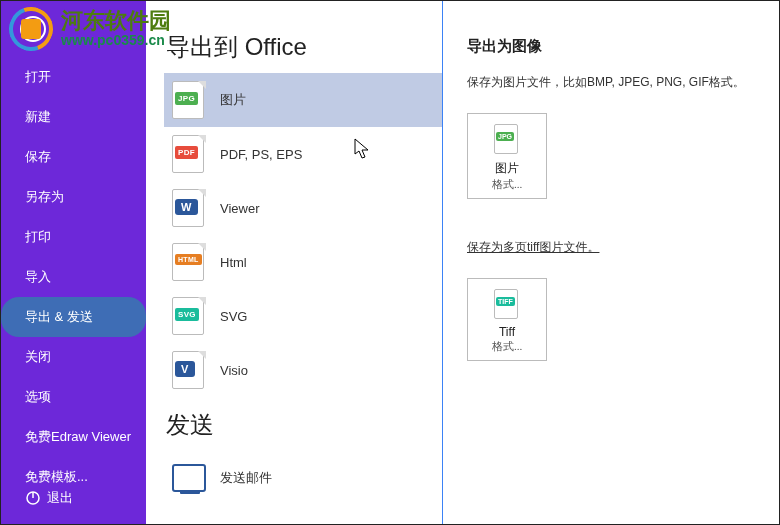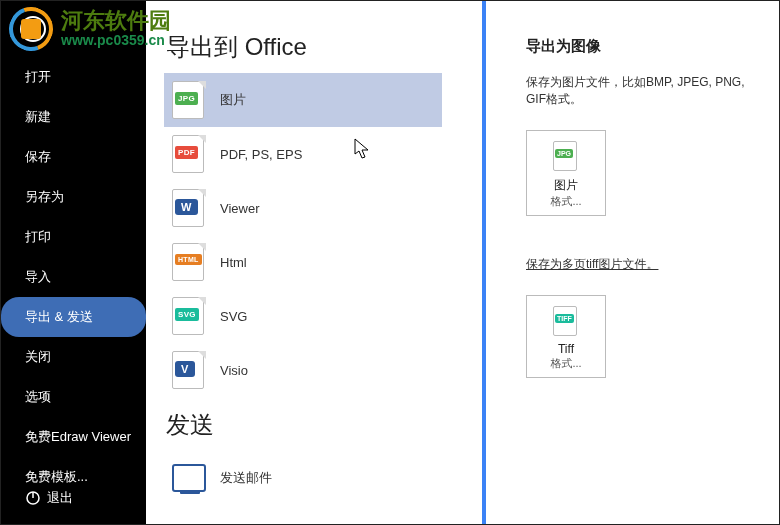--- a/index.html
+++ b/index.html
@@ -6,29 +6,29 @@
   body { width: 780px; height: 525px; overflow: hidden; position: relative; background: #fff; border: 1px solid #222; }
 
   .watermark { position: absolute; top: 4px; left: 6px; display: flex; align-items: center; z-index: 50; }
   .watermark .logo { position: relative; width: 48px; height: 48px; }
   .watermark .logo-circle { width: 44px; height: 44px; border-radius: 50%; border: 4px solid #3498db; border-top-color: #f39c12; border-right-color: #f39c12; transform: rotate(25deg); position: absolute; top: 2px; left: 2px; }
   .watermark .logo-center { position: absolute; top: 14px; left: 14px; width: 20px; height: 20px; background: #f39c12; border-radius: 3px; }
   .watermark .txt { margin-left: 6px; line-height: 1.1; }
   .watermark .title { font-size: 22px; font-weight: bold; color: #4d7c0f; }
   .watermark .sub { font-size: 14px; color: #1a8a4a; font-weight: bold; }
 
-  .sidebar { position: absolute; left: 0; top: 0; width: 145px; height: 100%; background: #000000; color: #fff; padding-top: 56px; }
+  .sidebar { position: absolute; left: 0; top: 0; width: 145px; height: 100%; background: #6d28d9; color: #fff; padding-top: 56px; }
   .sidebar .back { position: absolute; top: 14px; left: 18px; width: 28px; height: 28px; cursor: pointer; }
   .sidebar .back svg { stroke: #fff; fill: none; }
   .sidebar-item { padding: 11px 0 11px 24px; font-size: 13px; cursor: pointer; }
   .sidebar-item.active { background: #3e6db5; border-radius: 18px; }
   .sidebar-item.exit { position: absolute; bottom: 6px; left: 0; right: 0; display: flex; align-items: center; }
   .sidebar-item.exit svg { margin-right: 6px; }
 
-  .main { position: absolute; left: 145px; top: 0; right: 0; bottom: 0; display: flex; gap: 40px; }
+  .main { position: absolute; left: 145px; top: 0; right: 0; bottom: 0; display: flex; }
 
   .export-col { width: 296px; padding: 30px 0 0 18px; }
   .section-title { font-size: 24px; font-weight: 300; color: #222; margin: 0 0 10px 2px; }
   .section-title.send { margin-top: 12px; }
 
   .opt-row { display: flex; align-items: center; height: 54px; padding-left: 8px; cursor: pointer; }
   .opt-row.selected { background: #c0cbe4; }
   .opt-icon { width: 34px; height: 38px; margin-right: 14px; position: relative; }
   .opt-icon .sheet { width: 32px; height: 38px; background: #fff; border: 1px solid #bbb; border-radius: 2px; position: absolute; }
   .opt-icon .fold { position: absolute; top: 0; right: 0; width: 0; height: 0; border-left: 8px solid transparent; border-top: 8px solid #ddd; }
@@ -38,31 +38,31 @@
   .badge.w   { background: #2b579a; padding: 2px 6px; font-size: 11px; border-radius: 3px; top: 10px; }
   .badge.html{ background: #e67e22; font-size: 7px; }
   .badge.svg { background: #1abc9c; }
   .badge.v   { background: #2b579a; padding: 2px 6px; font-size: 11px; border-radius: 3px; top: 10px; }
   .badge.tiff{ background: #1abc9c; }
   .opt-label { font-size: 13px; color: #333; }
 
   .mail-icon { width: 34px; height: 28px; border: 2px solid #2b579a; border-radius: 3px; position: relative; }
   .mail-icon:after { content: ""; position: absolute; bottom: -4px; left: 6px; width: 20px; height: 3px; background: #2b579a; border-radius: 1px; }
 
-  .detail-col { flex: 1; border-left: 4px solid #3b82f6; padding: 36px 20px 0 40px; }
+  .detail-col { flex: 1; border-left: 1px solid #3b82f6; padding: 36px 20px 0 24px; }
   .detail-title { font-size: 15px; font-weight: bold; color: #222; margin-bottom: 18px; }
   .detail-desc { font-size: 12px; color: #333; margin-bottom: 22px; }
   .detail-desc.second { margin-top: 40px; text-decoration: underline; }
 
   .detail-btn { width: 80px; border: 1px solid #bbb; padding: 10px 4px 6px; text-align: center; cursor: pointer; display: flex; flex-direction: column; align-items: center; }
   .detail-btn .tiny-icon { width: 26px; height: 30px; position: relative; margin-bottom: 6px; }
   .detail-btn .tiny-icon .sheet { width: 24px; height: 30px; background: #fff; border: 1px solid #bbb; border-radius: 2px; }
   .detail-btn .tiny-icon .badge { position: absolute; left: 2px; top: 8px; font-size: 7px; font-weight: bold; color: #fff; padding: 1px 2px; border-radius: 2px; }
   .detail-btn .cap1 { font-size: 12px; color: #222; }
-  .detail-btn .cap2 { font-size: 11px; color: #555; }
+  .detail-btn .cap2 { font-size: 11px; color: #555; font-family: Liberation Serif, serif; }
 
   .cursor { position: absolute; left: 353px; top: 137px; z-index: 40; pointer-events: none; }
 </style>
 </head>
 <body>
 
 <div class="watermark">
   <div class="logo">
     <div class="logo-circle"></div>
       <div class="logo-center"></div>

